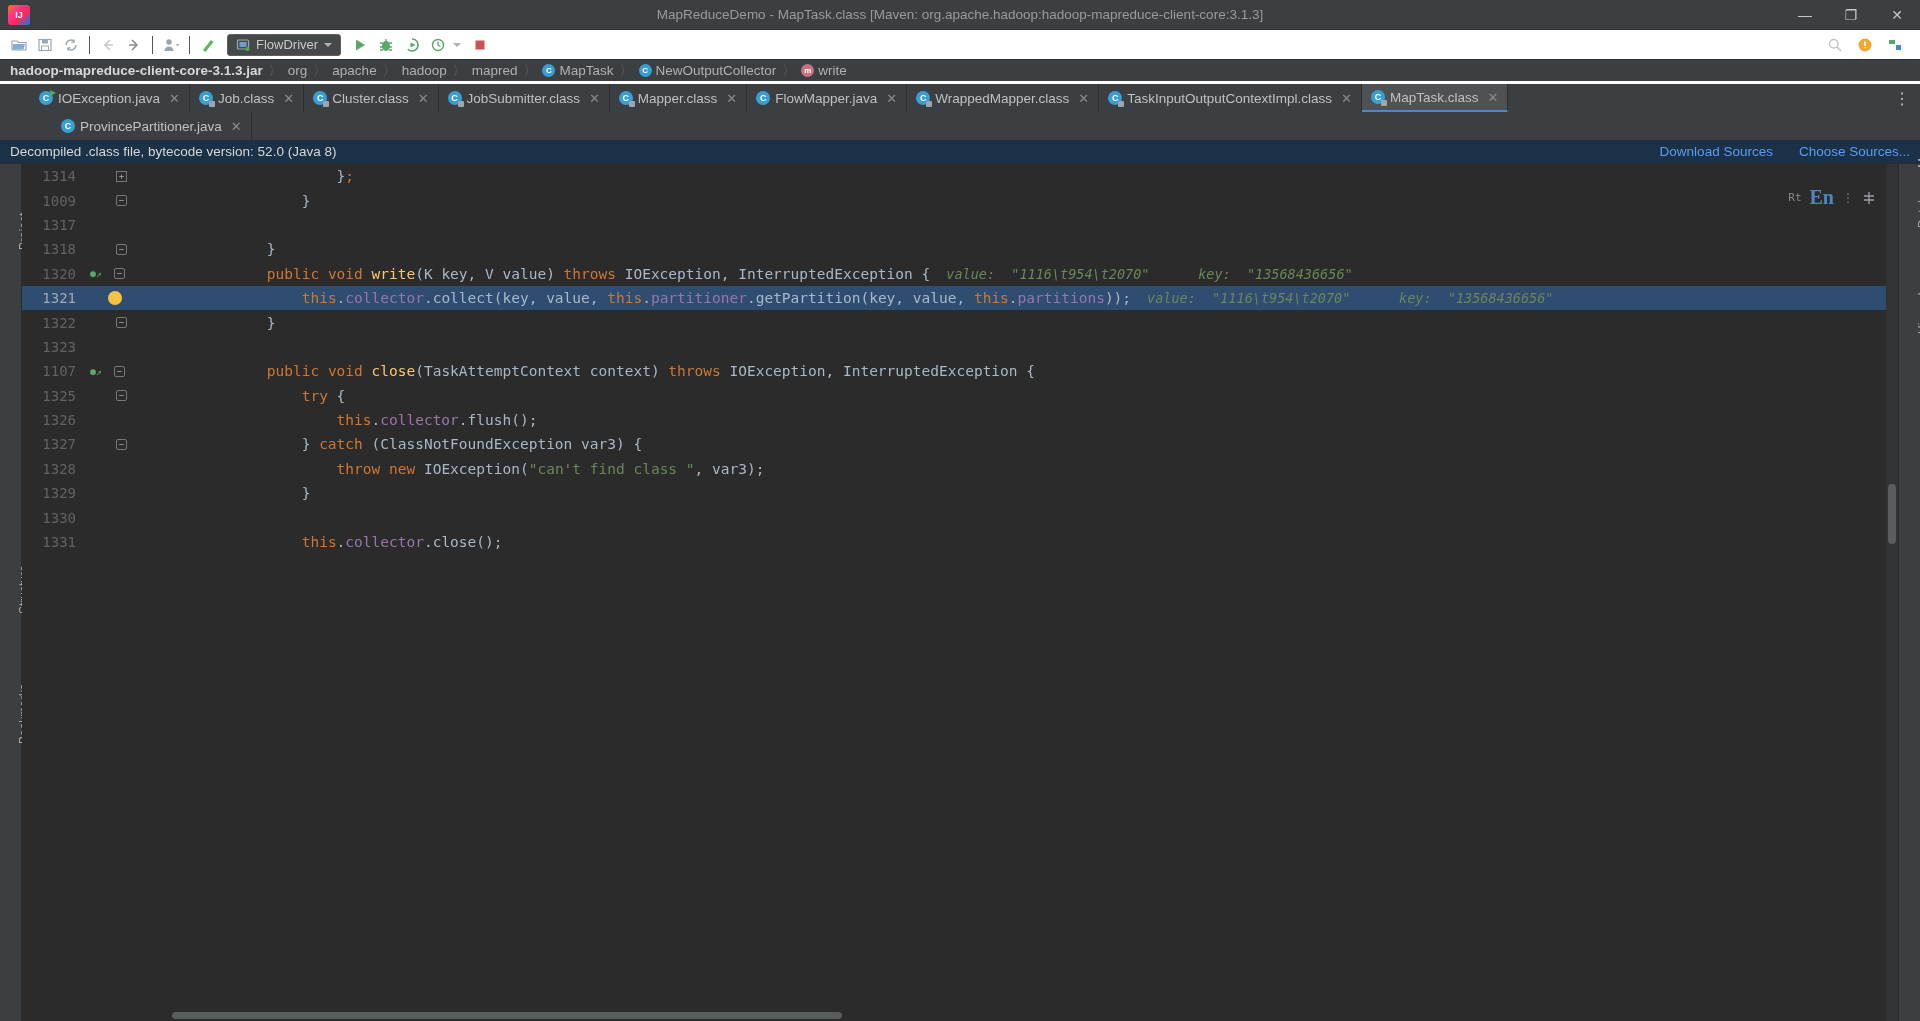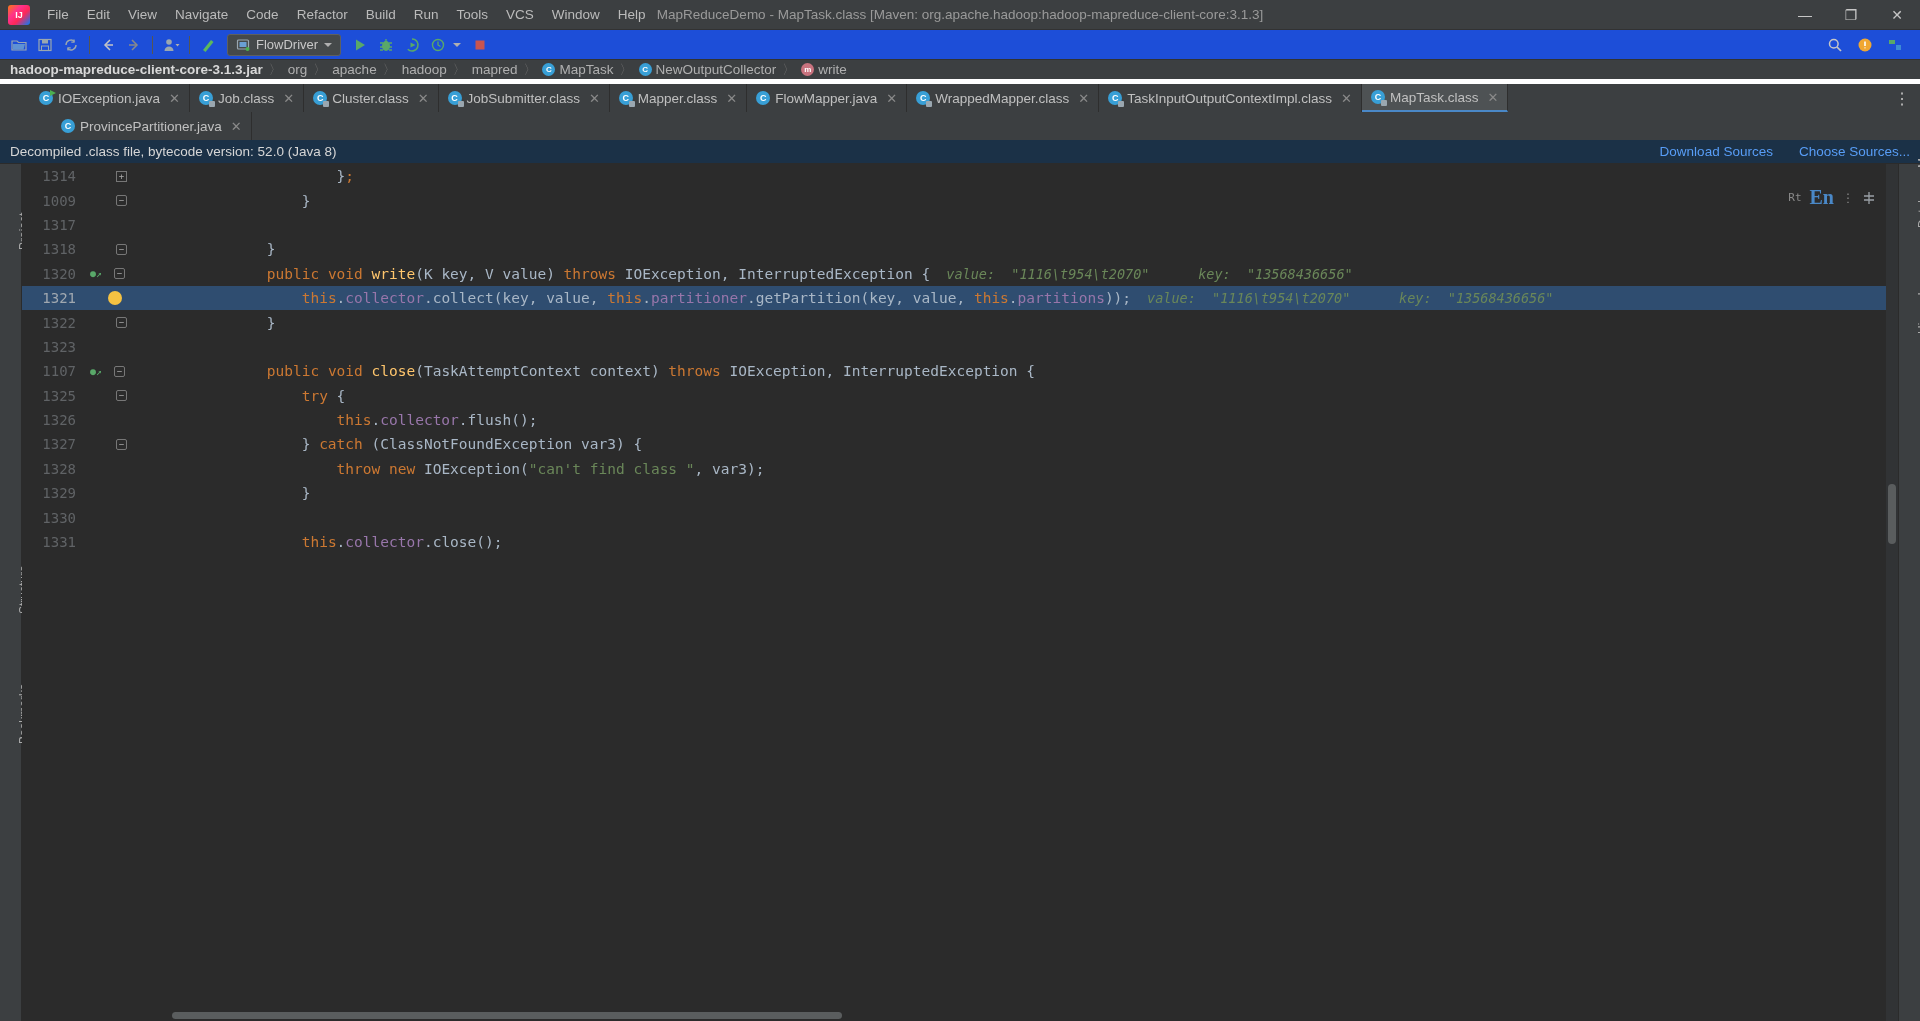--- a/index.html
+++ b/index.html
@@ -31,37 +31,37 @@
   }
   #window-title {
     position:absolute; left:0; right:0; text-align:center; color:#9a9a9a;
     font-size:13.5px; pointer-events:none;
   }
   #win-controls { margin-left:auto; display:flex; z-index:2; }
   .win-btn { width:46px;height:30px;display:flex;align-items:center;justify-content:center;color:#c6c6c6;font-size:14px; }
 
   
   #toolbar {
-    height:30px;background:#1d4ed8;display:flex;align-items:center;padding:0 6px;
+    height:30px;background:#ffffff;display:flex;align-items:center;padding:0 6px;
     border-bottom:1px solid #323232; position:relative;
   }
   .tb-icon{ width:26px;height:24px;display:flex;align-items:center;justify-content:center;border-radius:3px;flex:none; }
   .tb-sep{ width:1px;height:18px;background:#555; margin:0 5px; flex:none;}
   #run-config {
     display:flex;align-items:center;gap:6px;height:22px;padding:0 8px;
     border:1px solid #5e6060;border-radius:3px;background:#45494a;margin:0 6px;
   }
   #run-config .label{font-size:13px;color:#c8c8c8;}
   .caret{width:0;height:0;border-left:4px solid transparent;border-right:4px solid transparent;border-top:4px solid #b0b0b0;}
   #toolbar-right{ margin-left:auto; display:flex; align-items:center; gap:4px; padding-right:6px;}
 
   
   #breadcrumb {
     height:24px;background:#3c3f41;display:flex;align-items:center;padding:0 10px;gap:3px;
-    font-size:13.5px;color:#a9b7c6; border-bottom:5px solid #ffffff;
+    font-size:13.5px;color:#a9b7c6; border-bottom:3px solid #ffffff;
   }
   #breadcrumb .crumb{display:flex;align-items:center;gap:4px;color:#b0b0b0;white-space:nowrap;}
   #breadcrumb .crumb.first{color:#d8d8d8;font-weight:600;}
   #breadcrumb .sep{color:#6a6a6a;margin:0 3px;font-size:13px;}
   .ic-class,.ic-interface,.ic-method{
     width:13px;height:13px;border-radius:50%;display:inline-flex;align-items:center;justify-content:center;
     font-size:8px;color:#fff;font-weight:bold;flex:none;
   }
   .ic-class{background:#389fd6;}
   .ic-method{background:#c9737f;}
@@ -146,34 +146,20 @@
   }
   #big-en{ color:#4a88c7; font-size:20px; font-weight:600; font-family:"Liberation Serif",serif;}
   #hscroll{ position:absolute;left:150px;bottom:2px;width:670px;height:7px;background:#5a5d5e;border-radius:4px;}
   svg{display:block;}
 </style>
 </head>
 <body>
 
 <div id="titlebar">
   <div id="app-logo"></div>
-  <div id="menubar" style="display:flex;">
-      <div class="menu-item">File</div>
-      <div class="menu-item">Edit</div>
-      <div class="menu-item">View</div>
-      <div class="menu-item">Navigate</div>
-      <div class="menu-item">Code</div>
-      <div class="menu-item">Refactor</div>
-      <div class="menu-item">Build</div>
-      <div class="menu-item">Run</div>
-      <div class="menu-item">Tools</div>
-      <div class="menu-item">VCS</div>
-      <div class="menu-item">Window</div>
-      <div class="menu-item">Help</div>
-    </div>
   <div id="window-title">MapReduceDemo - MapTask.class [Maven: org.apache.hadoop:hadoop-mapreduce-client-core:3.1.3]</div>
   <div id="win-controls">
     <div class="win-btn">—</div>
     <div class="win-btn">❐</div>
     <div class="win-btn close">✕</div>
   </div>
 </div>
 
 <div id="toolbar">
   <div class="tb-icon">

